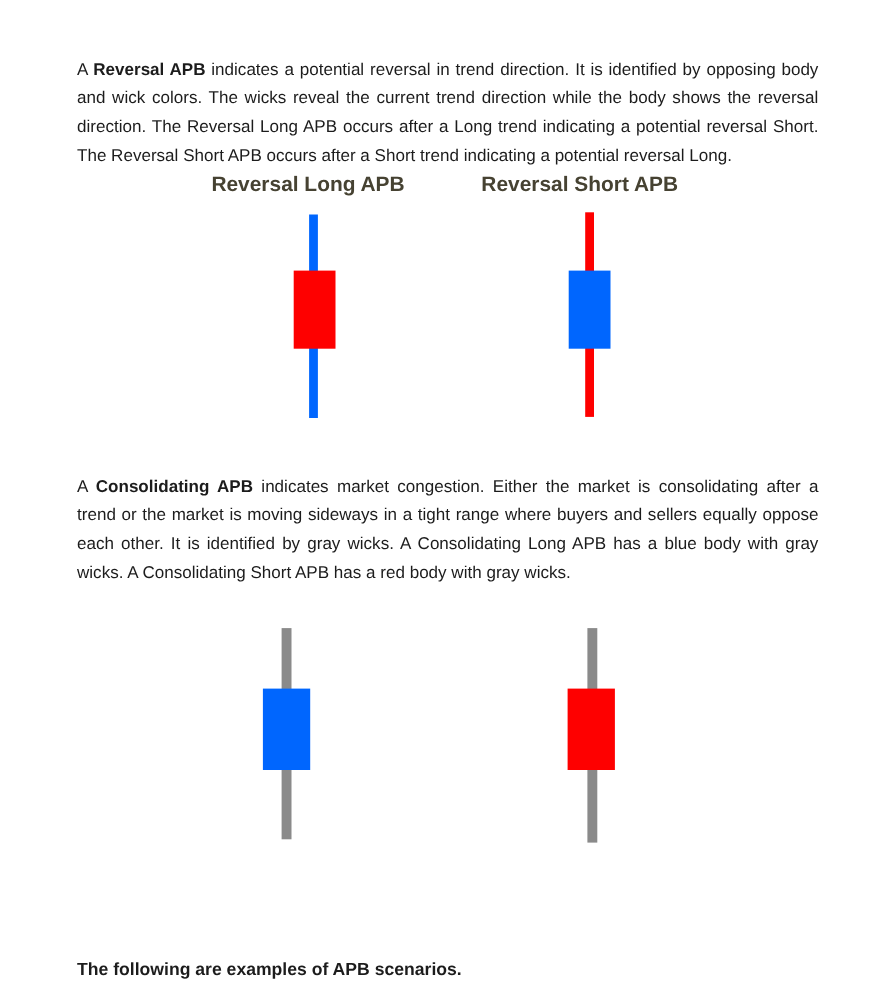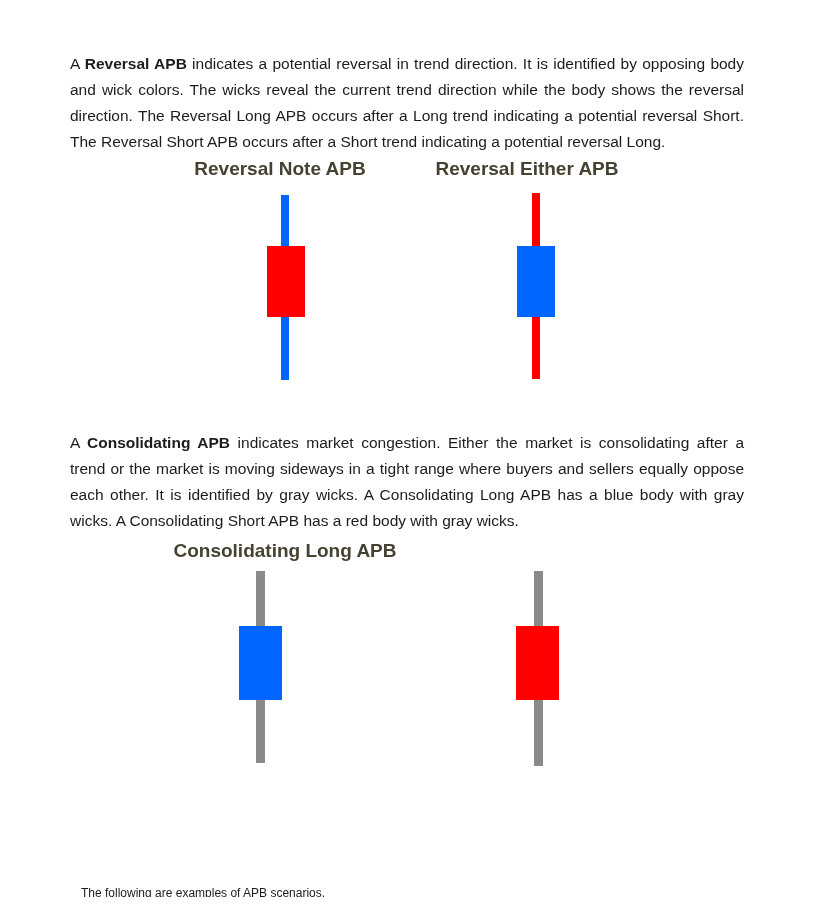--- a/index.html
+++ b/index.html
@@ -38,49 +38,49 @@
     color: #464232;
     text-align: center;
     white-space: nowrap;
   }
   .wick, .candle-body {
     position: absolute;
   }
   .closing-line {
     position: absolute;
     left: 70px;
-    margin: 11px;
-    font-size: 12px;
+    margin: 0;
+    font-size: 16px;
     line-height: 26px;
     color: #1c1c1c;
+    font-weight: bold;
   }
   
   .wick-blue, .body-blue { background: #0066fe; }
   .wick-red, .body-red { background: #fe0000; }
   .wick-gray { background: #8a8a8a; }
 </style>
 </head>
 <body>
 
 <div class="page">
 
   <p class="body-text" style="top: 51px; color: rgb(28, 28, 28);"><span>A </span><strong>Reversal APB</strong><span> indicates a potential reversal in trend direction.  It is identified by opposing body and wick colors.  The wicks reveal the current trend direction while the body shows the reversal direction.  The Reversal Long APB occurs after a Long trend indicating a potential reversal Short.  The Reversal Short APB occurs after a Short trend indicating a potential reversal Long.</span></p>
 
-  <h2 class="diagram-title" style="left: 150px; top: 157px; color: rgb(70, 66, 50);">Reversal Note APB</h2>
-  <h2 class="diagram-title" style="left: 397px; top: 157px; color: rgb(70, 66, 50);">Reversal Either APB</h2>
+  <h2 class="diagram-title" style="left: 150px; top: 157px; color: rgb(70, 66, 50);">Reversal Long APB</h2>
+  <h2 class="diagram-title" style="left: 397px; top: 157px; color: rgb(70, 66, 50);">Reversal Short APB</h2>
 
   <div class="wick wick-blue" style="left: 281px; top: 195px; width: 8px; height: 185px; background-color: rgb(0, 102, 254);"></div>
   <div class="candle-body body-red" style="left: 267px; top: 246px; width: 38px; height: 71px; background-color: rgb(254, 0, 0);"></div>
 
   <div class="wick wick-red" style="left: 532px; top: 193px; width: 8px; height: 186px; background-color: rgb(254, 0, 0);"></div>
   <div class="candle-body body-blue" style="left: 517px; top: 246px; width: 38px; height: 71px; background-color: rgb(0, 102, 254);"></div>
 
   <p class="body-text" style="top: 430px; color: rgb(28, 28, 28);"><span>A </span><strong>Consolidating APB</strong><span> indicates market congestion.  Either the market is consolidating after a trend or the market is moving sideways in a tight range where buyers and sellers equally oppose each other.  It is identified by gray wicks.  A Consolidating Long APB has a blue body with gray wicks.  A Consolidating Short APB has a red body with gray wicks.</span></p>
 
-  <h2 class="diagram-title" style="left: 155px; top: 539px; color: rgb(70, 66, 50);">Consolidating Long APB</h2>
 
   <div class="wick wick-gray" style="left: 256px; top: 571px; width: 9px; height: 192px; background-color: rgb(138, 138, 138);"></div>
   <div class="candle-body body-blue" style="left: 239px; top: 626px; width: 43px; height: 74px; background-color: rgb(0, 102, 254);"></div>
 
   <div class="wick wick-gray" style="left: 534px; top: 571px; width: 9px; height: 195px; background-color: rgb(138, 138, 138);"></div>
   <div class="candle-body body-red" style="left: 516px; top: 626px; width: 43px; height: 74px; background-color: rgb(254, 0, 0);"></div>
 
 
   <p class="closing-line" style="top: 869px; color: rgb(28, 28, 28);">The following are examples of APB scenarios.</p>
 

